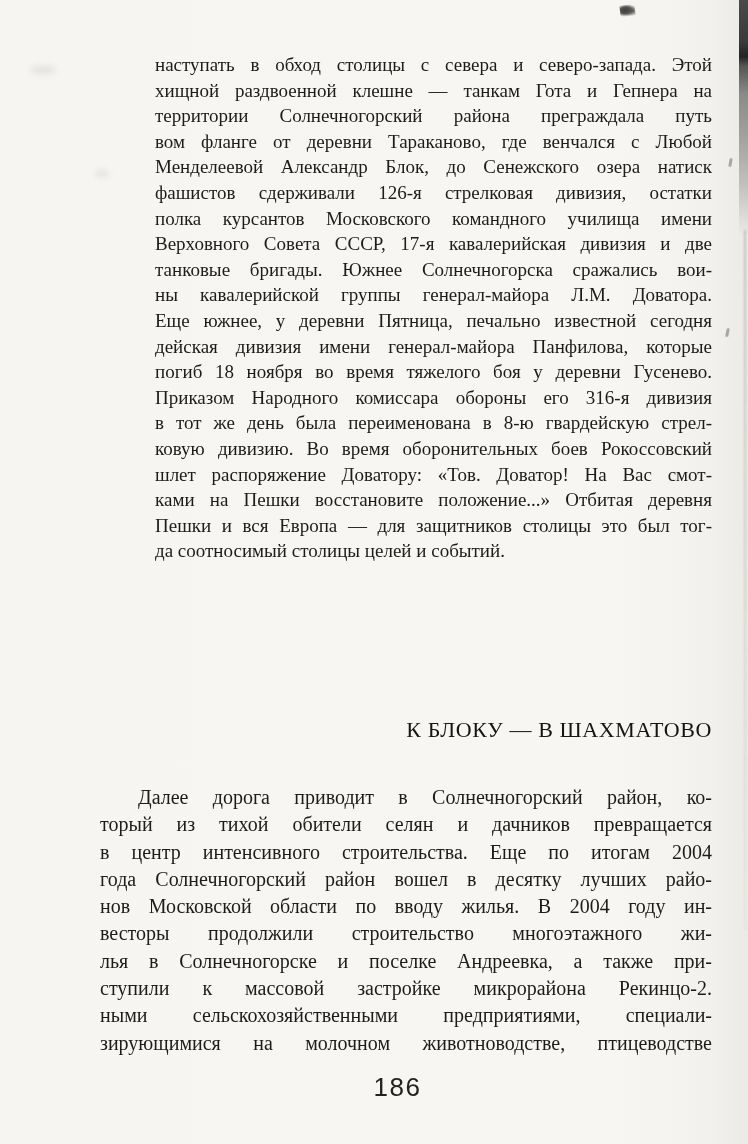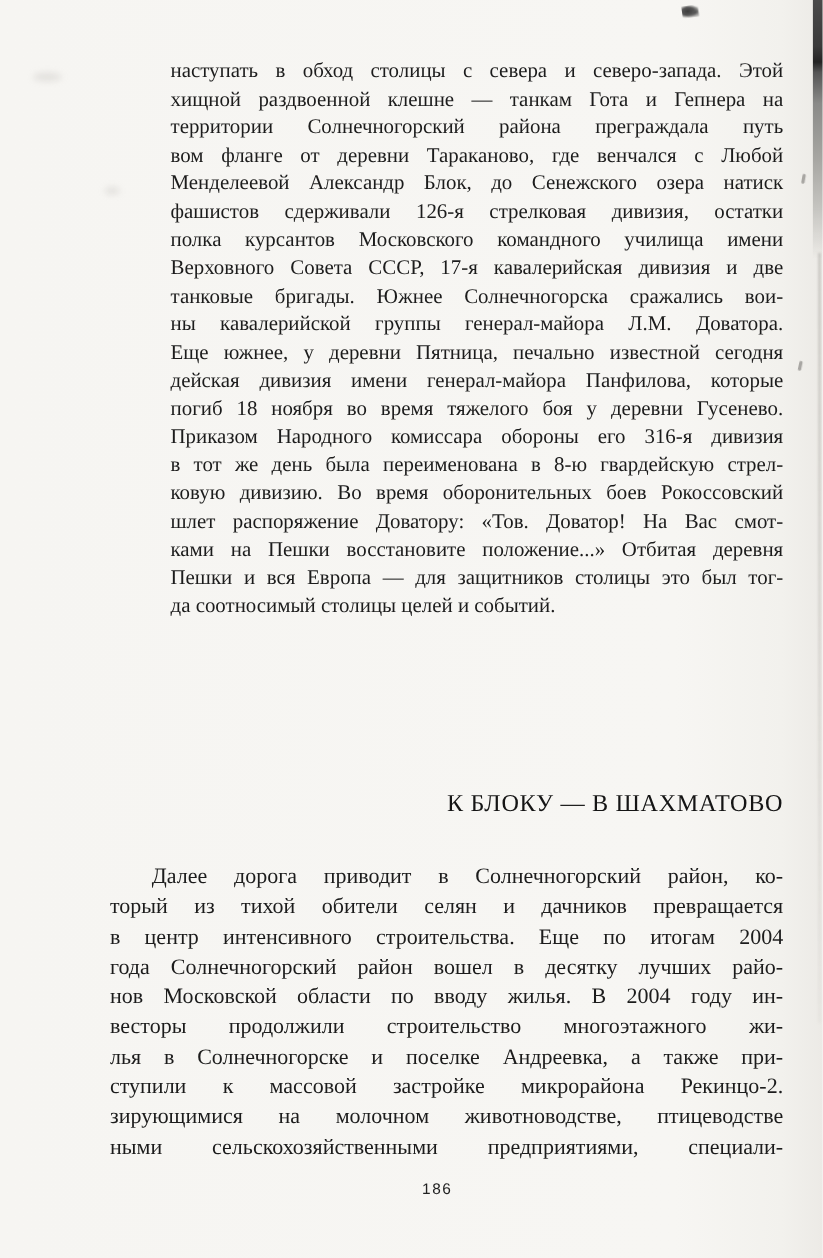--- a/index.html
+++ b/index.html
@@ -57,21 +57,21 @@
     color: #151515;
   }
 
   .page-number {
     position: absolute;
     left: 100px;
     top: 1072px;
     width: 595px;
     text-align: center;
     font-family: "Liberation Sans", "DejaVu Sans", sans-serif;
-    font-size: 14px;
+    font-size: 26px;
     letter-spacing: 1.5px;
     color: #222;
   }
 
   
   .edge-shadow {
     position: absolute;
     top: 0;
     right: 0;
     width: 9px;
@@ -161,19 +161,19 @@
 
   <div class="para2">
       <div class="line">Далее дорога приводит в Солнечногорский район, ко-</div>
       <div class="line">торый из тихой обители селян и дачников превращается</div>
       <div class="line">в центр интенсивного строительства. Еще по итогам 2004</div>
       <div class="line">года Солнечногорский район вошел в десятку лучших райо-</div>
       <div class="line">нов Московской области по вводу жилья. В 2004 году ин-</div>
       <div class="line">весторы продолжили строительство многоэтажного жи-</div>
       <div class="line">лья в Солнечногорске и поселке Андреевка, а также при-</div>
       <div class="line">ступили к массовой застройке микрорайона Рекинцо-2.</div>
+      <div class="line">ными сельскохозяйственными предприятиями, специали-</div>
       <div class="line">зирующимися на молочном животноводстве, птицеводстве</div>
-      <div class="line">ными сельскохозяйственными предприятиями, специали-</div>
     </div>
 
   <div class="page-number">186</div>
 
 </div>
 
 </body></html>

